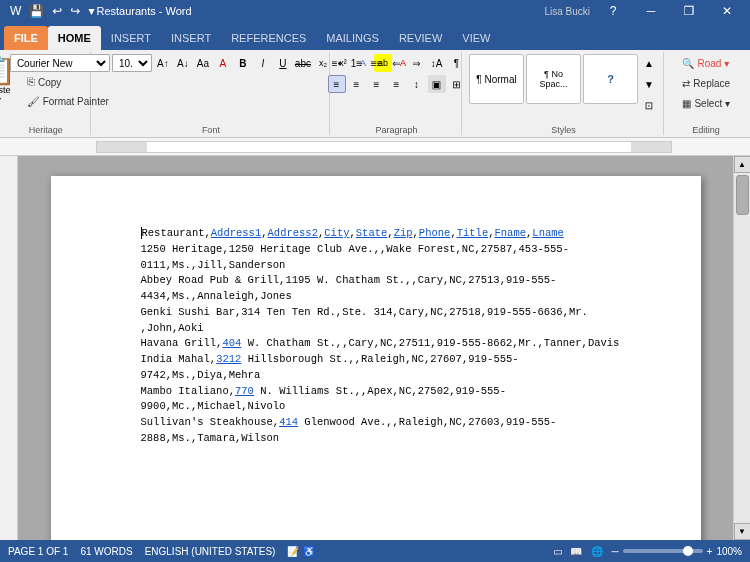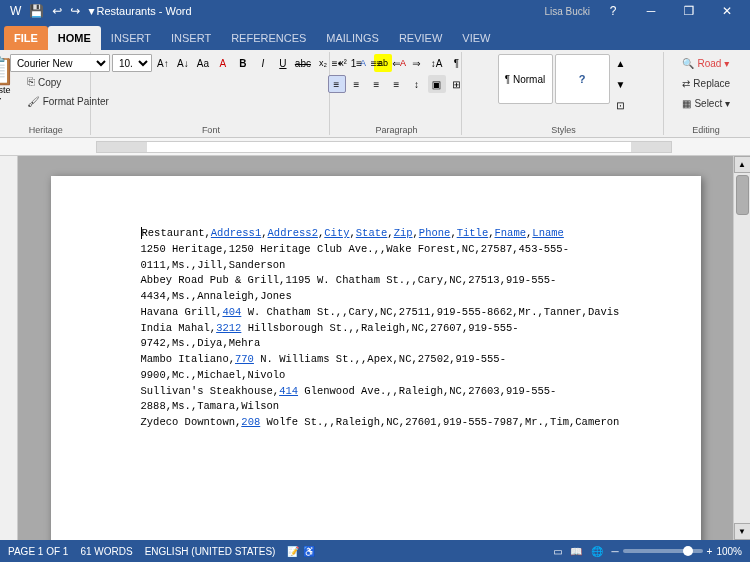--- a/index.html
+++ b/index.html
@@ -342,20 +342,23 @@
     </div>
     <div class="ribbon-group-label">Paragraph</div>
   </div>
 
   <div class="ribbon-group styles-group">
     <div class="ribbon-group-content">
       <div class="styles-gallery">
         <div class="style-item normal">
             <span>¶ Normal</span>
           </div>
+        <div class="style-item no-space">
+            <span>¶ No Spac...</span>
+          </div>
         <div class="style-item heading2">
             <span>?</span>
           </div>
       </div>
       <div style="display:flex;flex-direction:column;justify-content:space-between;height:60px;">
         <span class="font-btn">▲</span>
         <span class="font-btn">▼</span>
         <span class="font-btn">⊡</span>
       </div>
     </div>
@@ -395,25 +398,25 @@
   <div style="width:18px;background:#f0f0f0;border-right:1px solid #ccc;display:flex;flex-direction:column;align-items:center;font-size:8px;">
   </div>
 
   <div class="page-container">
     <div class="page">
       <div class="doc-content">
 
         <div class="doc-line"><span style="border-left:1px solid black;"></span><span>Restaurant,<span class="doc-link">Address1</span>,<span class="doc-link">Address2</span>,<span class="doc-link">City</span>,<span class="doc-link">State</span>,<span class="doc-link">Zip</span>,<span class="doc-link">Phone</span>,<span class="doc-link">Title</span>,<span class="doc-link">Fname</span>,<span class="doc-link">Lname</span></span></div>
         <div class="doc-line">1250 Heritage,1250 Heritage Club Ave.,,Wake Forest,NC,27587,453-555-0111,Ms.,Jill,Sanderson</div>
         <div class="doc-line">Abbey Road Pub &amp; Grill,1195 W. Chatham St.,,Cary,NC,27513,919-555-4434,Ms.,Annaleigh,Jones</div>
+        <div class="doc-line">Genki Sushi Bar,314 Ten Ten Rd.,Ste. 314,Cary,NC,27518,919-555-6636,Mr.  ,John,Aoki</div>
         <div class="doc-line">Havana Grill,<span class="doc-link">404</span> W. Chatham St.,,Cary,NC,27511,919-555-8662,Mr.,Tanner,Davis</div>
         <div class="doc-line">India Mahal,<span class="doc-link">3212</span> Hillsborough St.,,Raleigh,NC,27607,919-555-9742,Ms.,Diya,Mehra</div>
         <div class="doc-line">Mambo Italiano,<span class="doc-link">770</span> N. Williams St.,,Apex,NC,27502,919-555-9900,Mc.,Michael,Nivolo</div>
         <div class="doc-line">Sullivan's Steakhouse,<span class="doc-link">414</span> Glenwood Ave.,,Raleigh,NC,27603,919-555-2888,Ms.,Tamara,Wilson</div>
-        <div class="doc-line">Zydeco Downtown,<span class="doc-link">208</span> Wolfe St.,,Raleigh,NC,27601,919-555-7987,Mr.,Tim,Cameron</div>
       </div>
     </div>
   </div>
 
   <div class="scrollbar">
     <div class="scrollbar-btn">▲</div>
     <div class="scrollbar-track">
       <div class="scrollbar-thumb"></div>
     </div>
     <div class="scrollbar-btn">▼</div>

